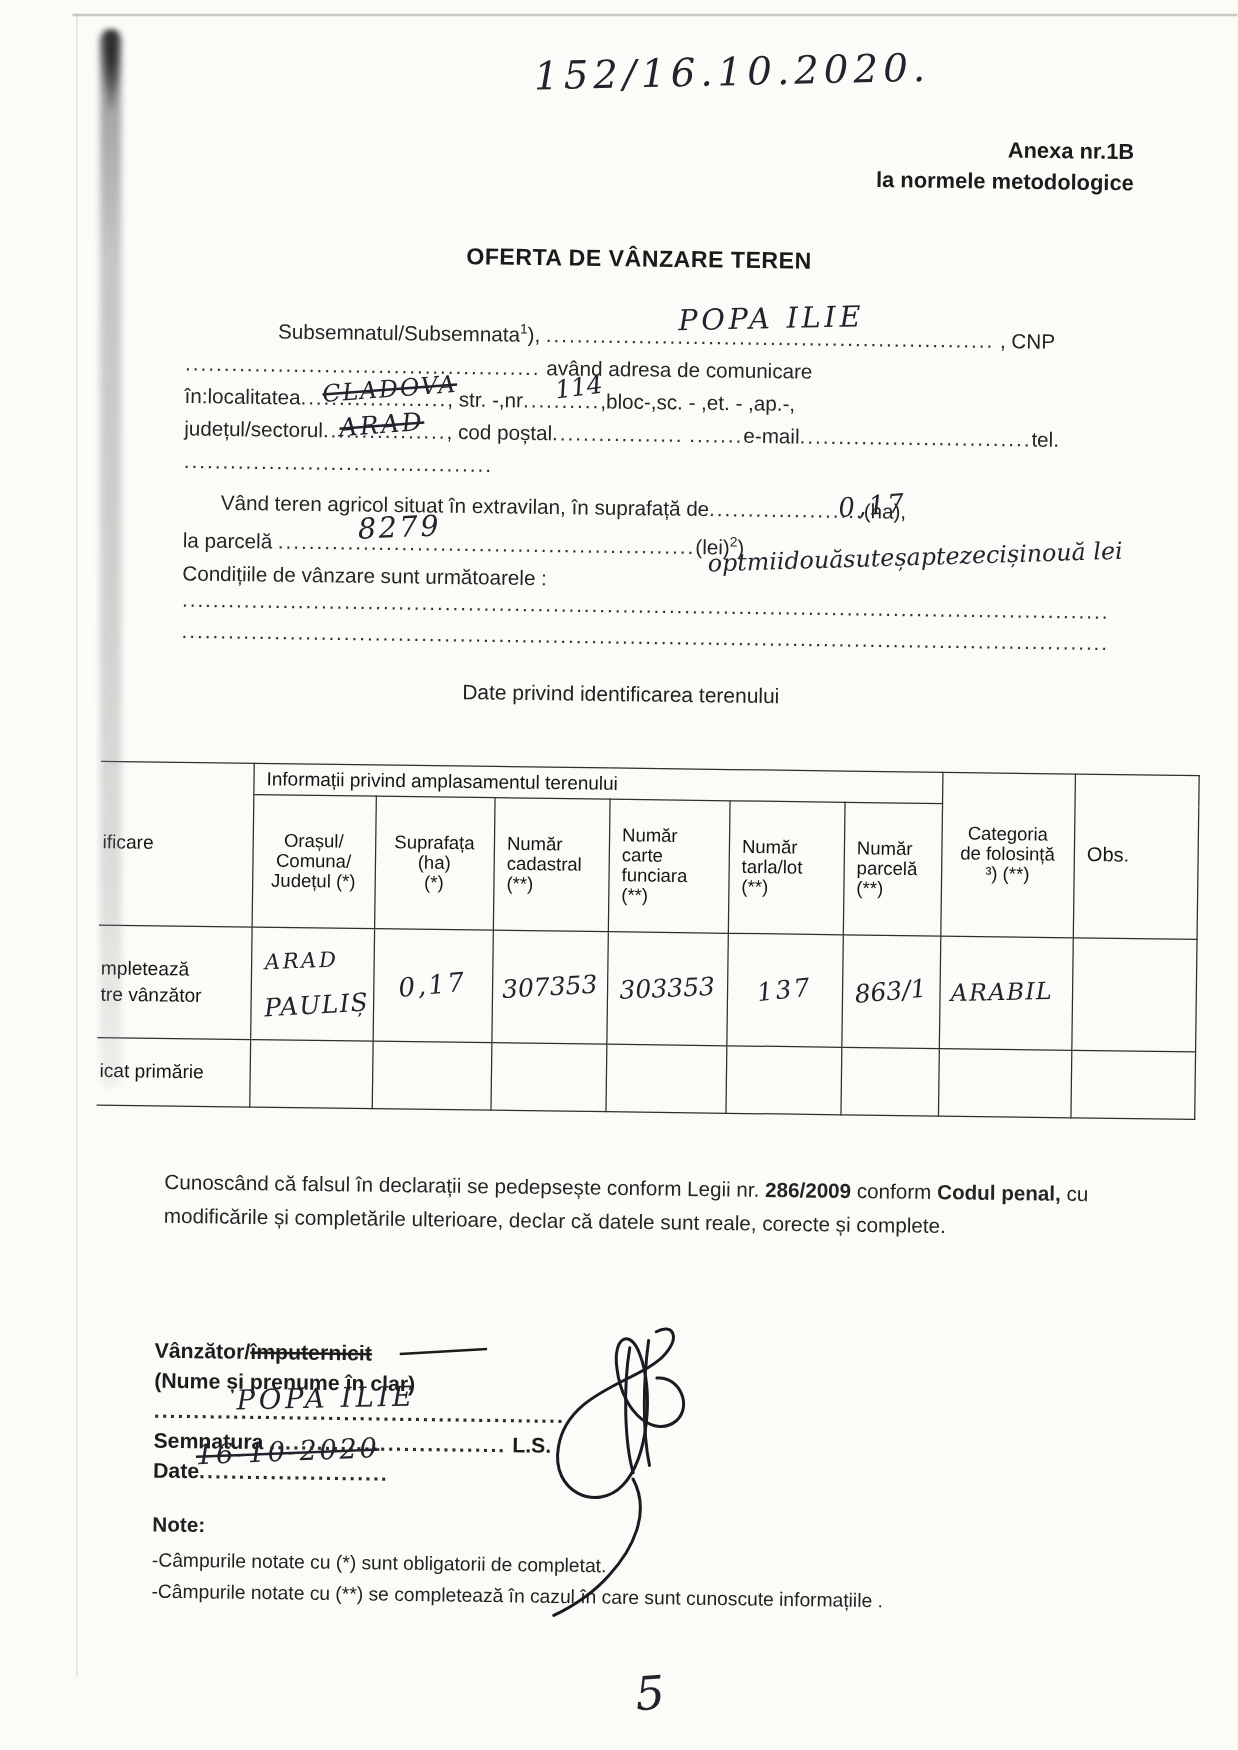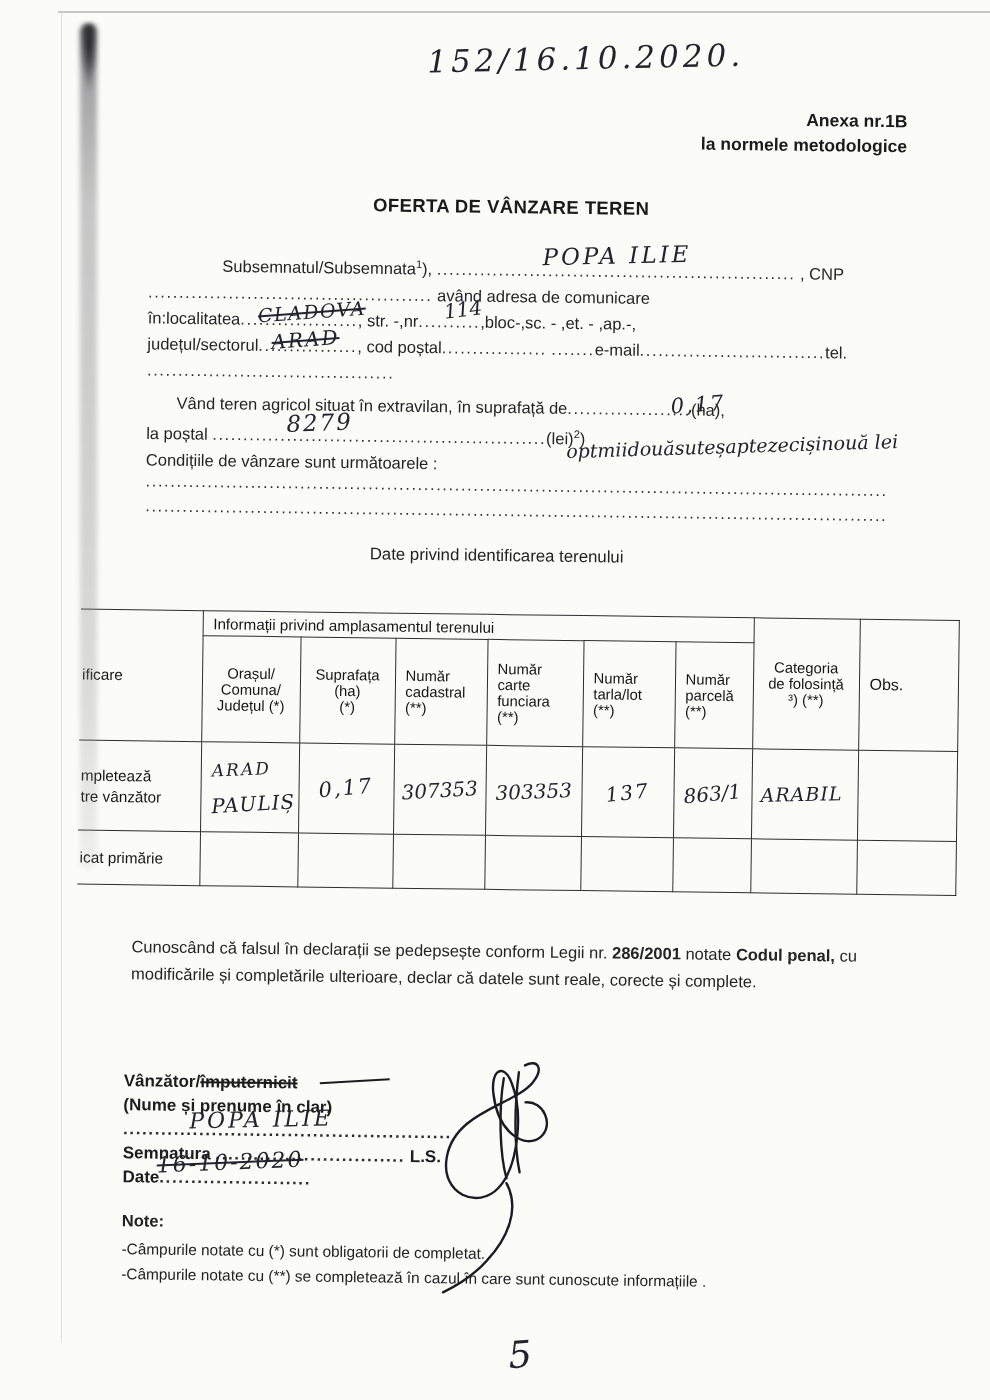--- a/index.html
+++ b/index.html
@@ -95,21 +95,21 @@
   <div class="abs hw" style="left:542px;top:243px;font-size:23px;letter-spacing:3px;transform:rotate(-2deg);">POPA ILIE</div>
   <div class="abs hw struck" style="left:258px;top:305px;font-size:19px;letter-spacing:1.5px;transform:rotate(-5deg);">CLADOVA</div>
   <div class="abs hw" style="left:444px;top:300px;font-size:20px;transform:rotate(-8deg);">114</div>
   <div class="abs hw struck" style="left:272px;top:332px;font-size:20px;letter-spacing:2px;transform:rotate(-5deg);">ARAD</div>
 
   <div id="offer" class="abs" style="left:148px;top:394px;">
     <div class="line" style="padding-left:30px;">
       <span>Vând teren agricol situat în extravilan, în suprafață de</span><span class="dots">....................</span><span>(ha),</span>
     </div>
     <div class="line">
-      <span>la poștal </span><span class="dots">......................................................</span><span>(lei)</span><sup>2</sup><span>)</span>
+      <span>la parcelă </span><span class="dots">......................................................</span><span>(lei)</span><sup>2</sup><span>)</span>
     </div>
     <div class="line">
       <span>Condițiile de vânzare sunt următoarele :</span>
     </div>
   </div>
   <div class="abs hw" style="left:672px;top:392px;font-size:21px;letter-spacing:2px;transform:rotate(-5deg);">0,17</div>
   <div class="abs hw" style="left:288px;top:414px;font-size:23px;letter-spacing:2px;transform:rotate(-3deg);">8279</div>
   <div class="abs hw" style="left:568px;top:434px;font-size:19px;transform:rotate(-2.5deg);">optmiidouăsuteșaptezecișinouă lei</div>
 
   <div class="abs dots" style="left:148px;top:476px;font-size:16.5px;">........................................................................................................................</div>
@@ -181,21 +181,21 @@
       <td></td>
       <td></td>
       <td></td>
       <td></td>
       <td></td>
     </tr>
   </tbody>
     </table>
 
   <div id="legal" class="abs" style="left:140px;top:938px;">
-    <span>Cunoscând că falsul în declarații se pedepsește conform Legii nr. </span><span class="bold">286/2001</span><span> notate </span><span class="bold">Codul penal,</span><span> cu modificările și completările ulterioare, declar că datele sunt reale, corecte și complete.</span>
+    <span>Cunoscând că falsul în declarații se pedepsește conform Legii nr. </span><span class="bold">286/2009</span><span> conform </span><span class="bold">Codul penal,</span><span> cu modificările și completările ulterioare, declar că datele sunt reale, corecte și complete.</span>
   </div>
 
   <div id="sigblock" class="abs" style="left:134px;top:1074px;">
     <div class="line">
       <span>Vânzător/</span><span class="struck">împuternicit</span>
     </div>
     <div class="line">(Nume și prenume în clar)</div>
     <div class="line" style="font-weight:bold;">
       <span class="dots">....................................................</span>
     </div>

